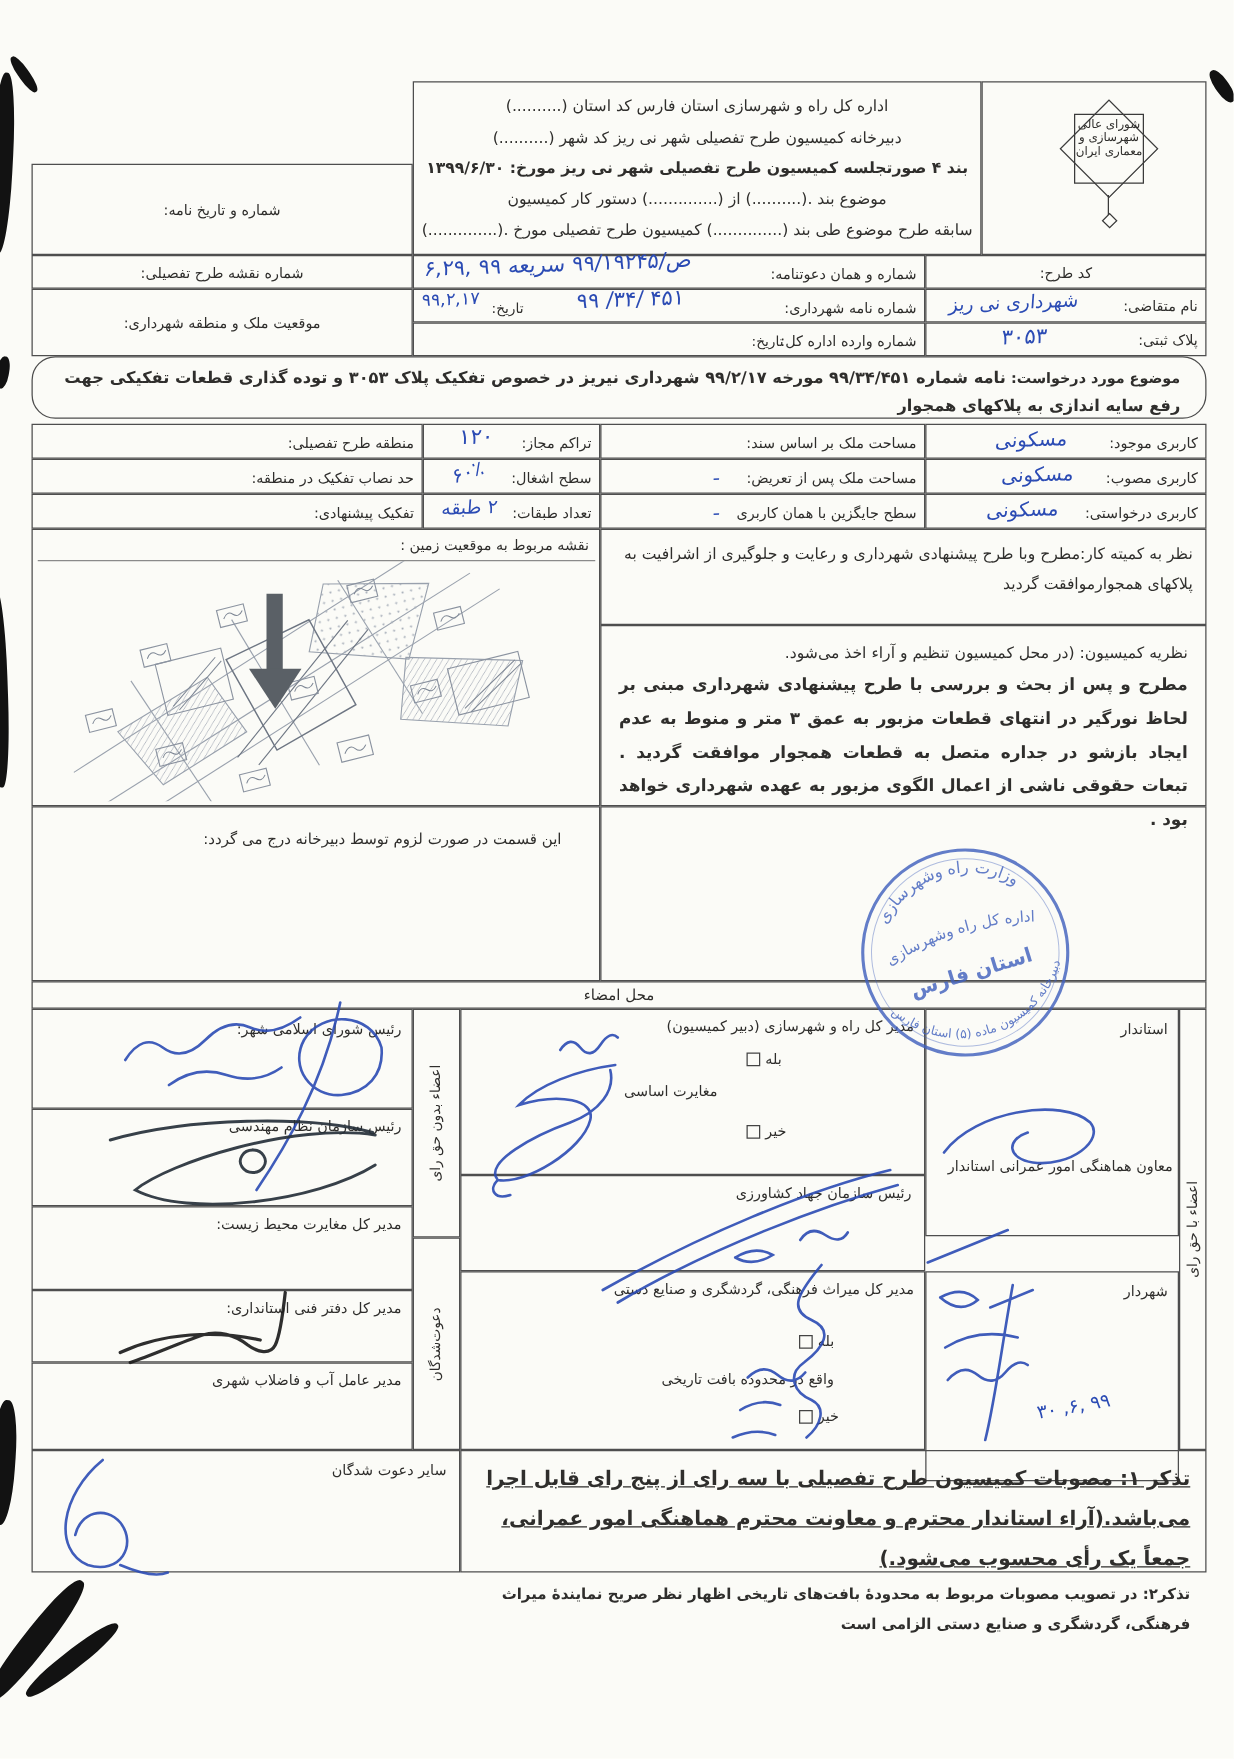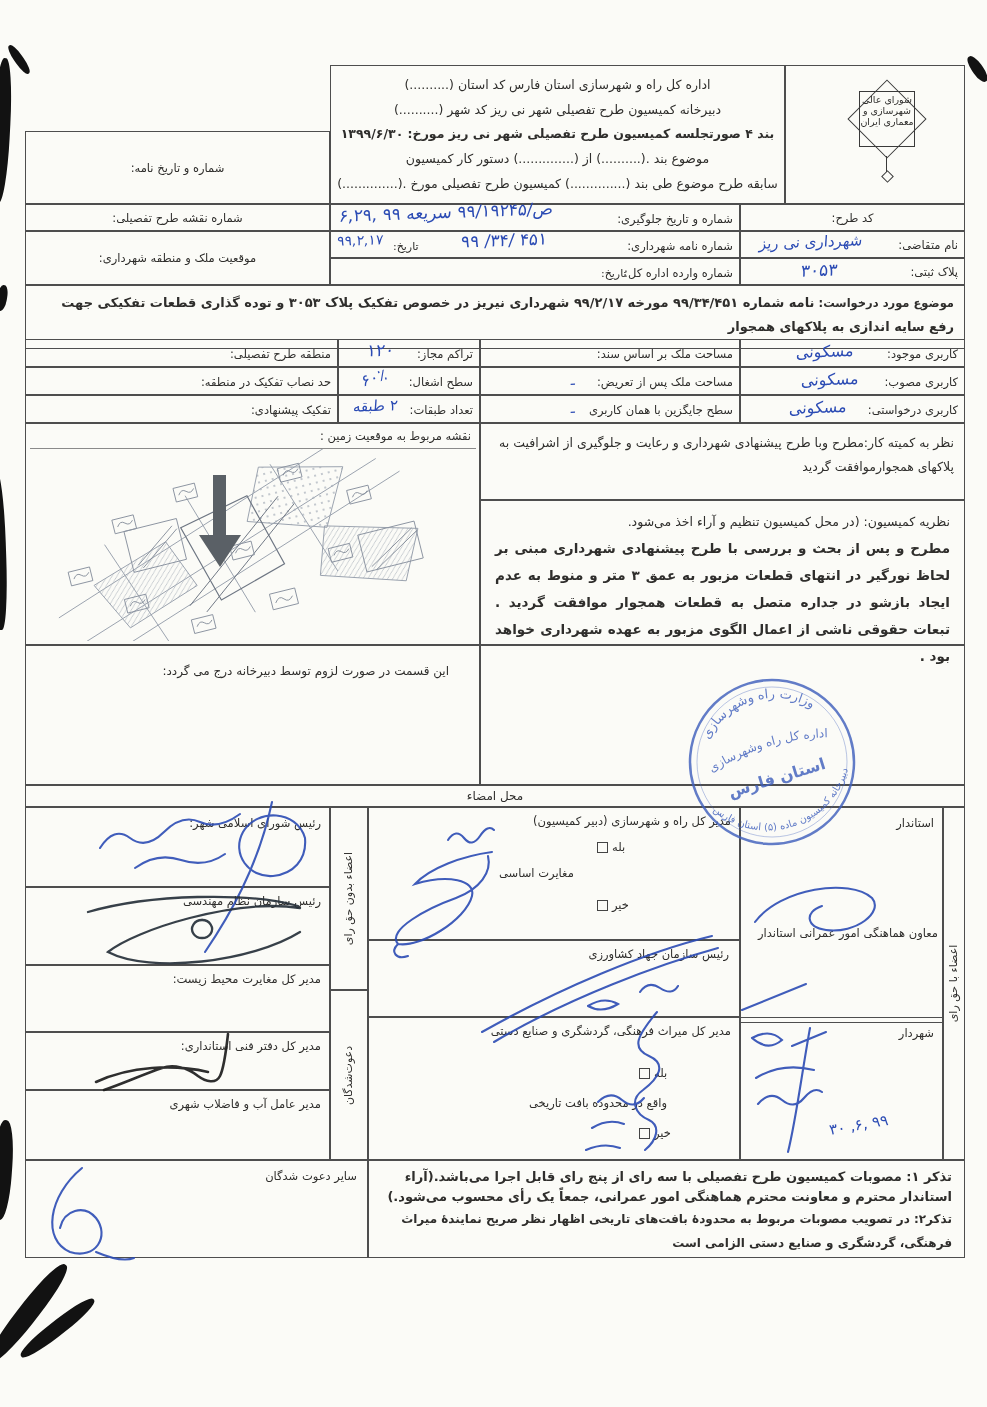--- a/index.html
+++ b/index.html
@@ -70,42 +70,42 @@
   <div class="cell" style="left:740px;top:231px;width:225px;height:27px;">
     <span class="lbl" style="position:absolute;right:6px;top:6px;margin-left:43px;">نام متقاضی:</span>
     <span class="hw topmost" style="position:absolute;left:18px;top:1px;font-size:15px;">شهرداری نی ریز</span>
   </div>
   <div class="cell" style="left:740px;top:258px;width:225px;height:27px;">
     <span class="lbl" style="position:absolute;right:6px;top:6px;">پلاک ثبتی:</span>
     <span class="hw topmost" style="position:absolute;left:60px;top:1px;font-size:17px;">۳۰۵۳</span>
   </div>
 
   <div class="cell" style="left:330px;top:204px;width:410px;height:27px;">
-    <span class="lbl" style="position:absolute;right:6px;top:7px;">شماره و تاریخ جلوگیری:</span>
+    <span class="lbl" style="position:absolute;right:6px;top:7px;">شماره و همان دعوتنامه:</span>
     <span class="hw topmost" style="position:absolute;left:8px;top:-3px;font-size:17px;">ص/۹۹/۱۹۲۴۵ سریعه ۹۹ ,۶,۲۹</span>
   </div>
   <div class="cell" style="left:330px;top:231px;width:410px;height:27px;">
     <span class="lbl" style="position:absolute;right:6px;top:7px;">شماره نامه شهرداری:</span>
     <span class="hw topmost" style="position:absolute;left:130px;top:-2px;font-size:17px;">۴۵۱ /۳۴/ ۹۹</span>
     <span class="lbl sm" style="position:absolute;left:62px;top:8px;">تاریخ:</span>
     <span class="hw topmost" style="position:absolute;left:6px;top:0px;font-size:14px;">۹۹,۲,۱۷</span>
   </div>
   <div class="cell" style="left:330px;top:258px;width:410px;height:27px;">
     <span class="lbl" style="position:absolute;right:6px;top:7px;">شماره وارده اداره کل:</span>
     <span class="lbl sm" style="position:absolute;left:270px;top:8px;">تاریخ:</span>
   </div>
 
   <div class="cell flexc" style="left:25px;top:204px;width:305px;height:27px;">
     <span class="lbl">شماره نقشه طرح تفصیلی:</span>
   </div>
   <div class="cell flexc" style="left:25px;top:231px;width:305px;height:54px;">
     <span class="lbl">موقعیت ملک و منطقه شهرداری:</span>
   </div>
 
-  <div class="cell" style="left:25px;top:285px;width:940px;height:64px;padding:5px 10px;font-size:13px;line-height:23px;">
+  <div class="cell" style="left:25px;top:285px;width:940px;height:50px;padding:5px 20px;font-size:13px;line-height:23px;border-radius:19px;">
     <span class="b" style="font-size:11.5px;">موضوع مورد درخواست:</span>
     <span class="b">نامه شماره ۹۹/۳۴/۴۵۱ مورخه ۹۹/۲/۱۷ شهرداری نیریز در خصوص تفکیک پلاک ۳۰۵۳ و توده گذاری قطعات تفکیکی جهت رفع سایه اندازی به پلاکهای همجوار</span>
   </div>
 
   <div class="cell" style="left:740px;top:339px;width:225px;height:28px;">
     <span class="lbl" style="position:absolute;right:6px;top:7px;">کاربری موجود:</span>
     <span class="hw topmost" style="position:absolute;left:55px;top:2px;font-size:16px;">مسکونی</span>
   </div>
   <div class="cell" style="left:480px;top:339px;width:260px;height:28px;">
     <span class="lbl" style="position:absolute;right:6px;top:7px;">مساحت ملک بر اساس سند:</span>
@@ -249,25 +249,25 @@
   </svg>
 
   <div class="cell flexc" style="left:25px;top:785px;width:940px;height:22px;">
     <span class="lbl" style="font-size:12px;text-align:right;">محل امضاء</span>
   </div>
 
   <div class="cell vwrap" style="left:943px;top:807px;width:22px;height:353px;">
     <span class="vtxt">اعضاء با حق رای</span>
   </div>
 
-  <div class="cell" style="left:740px;top:807px;width:203px;height:216px;">
+  <div class="cell" style="left:740px;top:807px;width:203px;height:182px;">
     <span class="roleLbl" style="right:8px;top:8px;">استاندار</span>
     <span class="roleLbl" style="right:4px;top:118px;">معاون هماهنگی امور عمرانی استاندار</span>
   </div>
-  <div class="cell" style="left:740px;top:1017px;width:203px;height:143px;text-align:center;">
+  <div class="cell" style="left:740px;top:1017px;width:203px;height:168px;text-align:center;">
     <span class="roleLbl" style="right:8px;top:8px;">شهردار</span>
     <span class="hw topmost" style="position:absolute;left:88px;top:98px;font-size:15px;transform:rotate(-10deg);">۹۹ ,۶, ۳۰</span>
   </div>
 
   <div class="cell" style="left:368px;top:807px;width:372px;height:133px;">
     <span class="roleLbl" style="right:8px;top:6px;">مدیر کل راه و شهرسازی (دبیر کمیسیون)</span>
     <span class="roleLbl" style="left:130px;top:58px;">مغایرت اساسی</span>
     <span class="roleLbl" style="left:228px;top:32px;"><span>بله</span><span class="cb"></span></span>
     <span class="roleLbl" style="left:228px;top:90px;"><span>خیر</span><span class="cb"></span></span>
   </div>
@@ -301,21 +301,21 @@
     <span class="roleLbl" style="right:8px;top:6px;">مدیر کل دفتر فنی استانداری:</span>
   </div>
   <div class="cell" style="left:25px;top:1090px;width:305px;height:70px;">
     <span class="roleLbl" style="right:8px;top:6px;">مدیر عامل آب و فاضلاب شهری</span>
   </div>
 
   <div class="cell" style="left:25px;top:1160px;width:343px;height:98px;">
     <span class="roleLbl" style="right:10px;top:8px;">سایر دعوت شدگان</span>
   </div>
   <div class="cell" style="left:368px;top:1160px;width:597px;height:98px;padding:6px 12px;">
-    <div class="b" style="font-size:13px;line-height:20px;">تذکر ۱: مصوبات کمیسیون طرح تفصیلی با سه رای از پنج رای قابل اجرا می‌باشد.(آراء استاندار محترم و معاونت محترم هماهنگی امور عمرانی، جمعاً یک رأی محسوب می‌شود.)</div>
+    <div class="b" style="font-size:16px;line-height:32px;text-decoration:underline;">تذکر ۱: مصوبات کمیسیون طرح تفصیلی با سه رای از پنج رای قابل اجرا می‌باشد.(آراء استاندار محترم و معاونت محترم هماهنگی امور عمرانی، جمعاً یک رأی محسوب می‌شود.)</div>
     <div class="b" style="font-size:12px;line-height:24px;">تذکر۲: در تصویب مصوبات مربوط به محدودهٔ بافت‌های تاریخی اظهار نظر صریح نمایندهٔ میراث فرهنگی، گردشگری و صنایع دستی الزامی است</div>
   </div>
 
   <svg style="left:0;top:0;pointer-events:none;" width="987" height="1407" viewBox="0 0 987 1407">
     <g fill="none" stroke="#2b4bb4" stroke-width="2.1" stroke-linecap="round" opacity="0.9">
       <path d="M100,848 q14,-22 30,-10 t34,-6 t36,-10 t40,-8 M135,868 q22,-16 46,-8 t44,-6 M305,838 c-8,-28 -48,-30 -62,-6 c-12,22 6,46 30,44 c20,-2 34,-16 32,-38 M272,802 C258,868 228,918 205,952"></path>
       <path d="M448,840 q8,-12 16,-2 t16,-2 t14,-6 M492,852 C462,856 430,868 415,884 C448,874 476,880 472,896 C466,920 420,948 398,944 C386,930 428,908 456,898 C480,889 492,872 488,856 M398,944 C390,952 396,960 408,956"></path>
       <path d="M482,1032 C560,988 646,952 712,936 M494,1042 C568,998 660,964 718,948 M588,1006 q16,-10 30,-2 q-16,10 -30,2 M640,992 q8,-12 20,-4 t18,-2"></path>
       <path d="M657,1012 c-20,24 -26,36 -8,44 c18,8 10,22 -6,34 c-14,10 -8,24 6,30 c12,6 8,20 -4,30 M598,1102 q12,-12 24,-2 t22,-2 M592,1128 q16,-10 32,-4 M586,1150 q18,-8 34,-2"></path>
       <path d="M755,922 C780,888 850,878 872,898 C884,912 856,934 826,930 C806,927 804,912 822,906 M742,1010 L806,984"></path>

